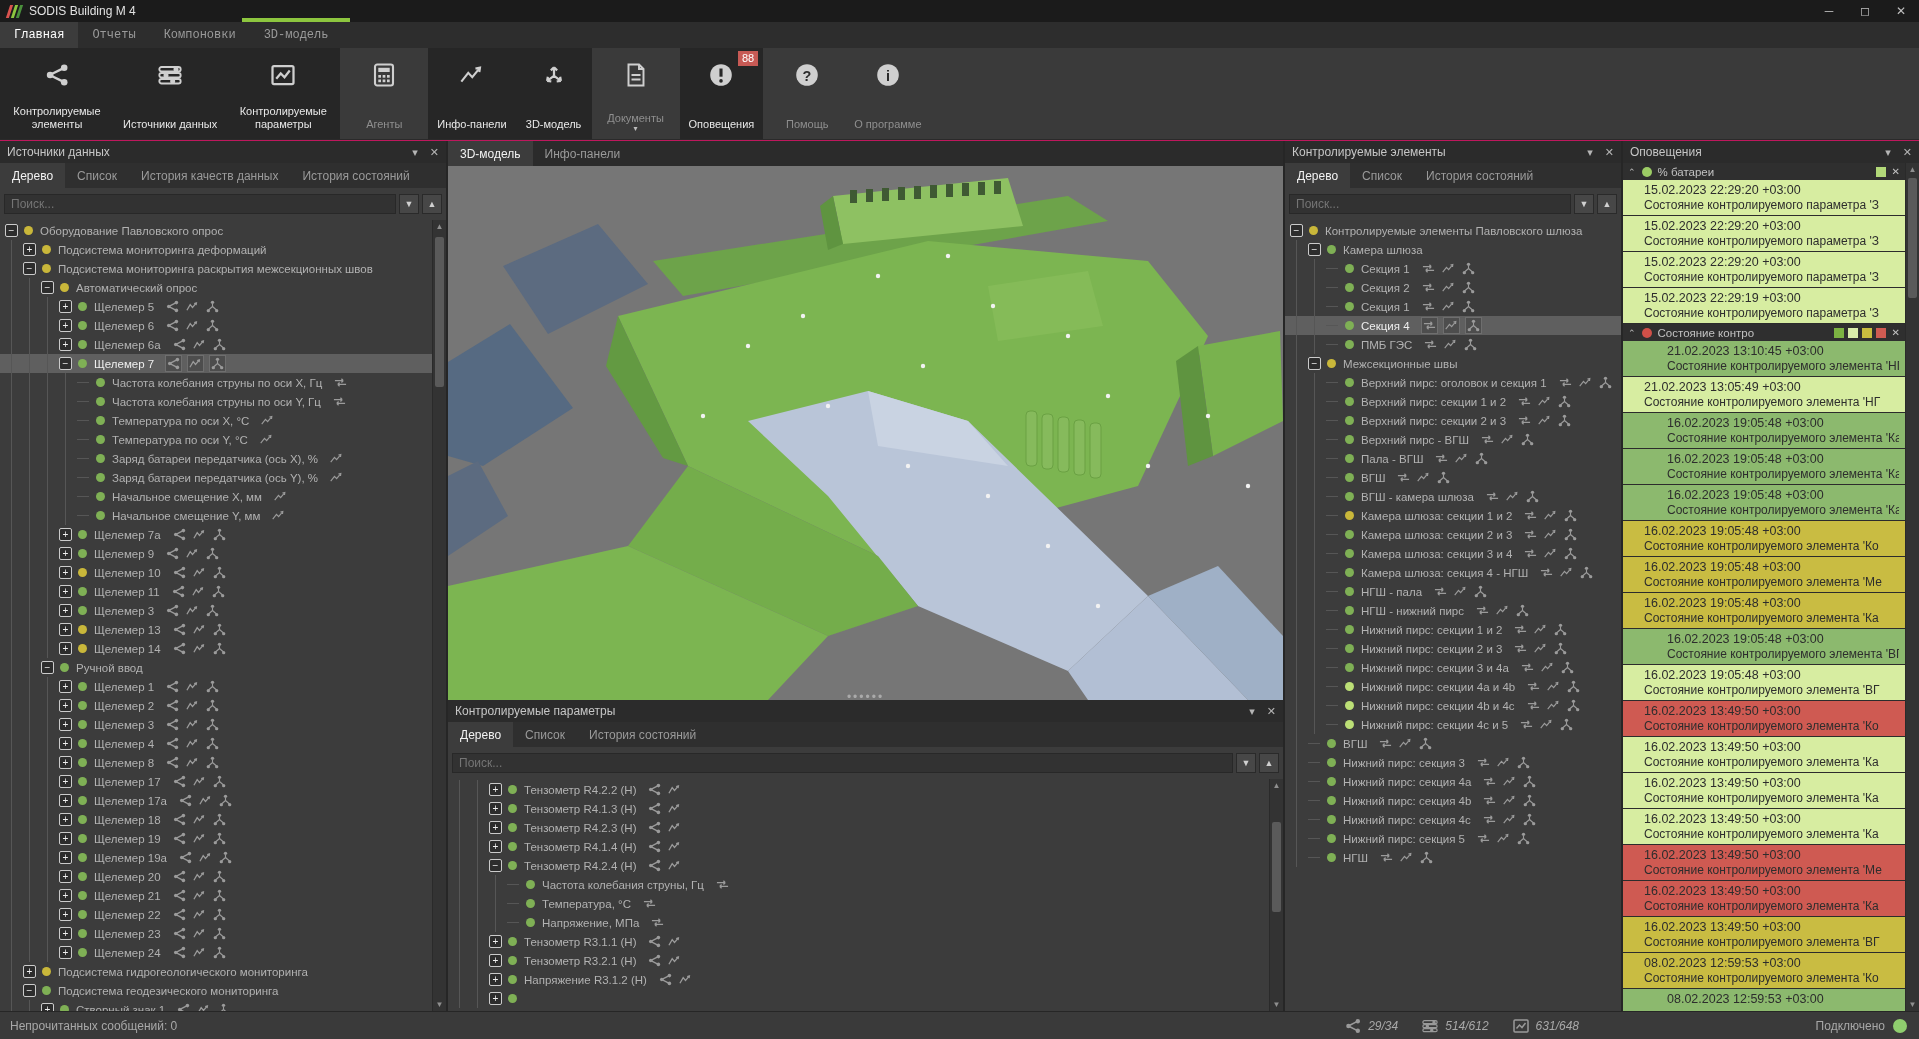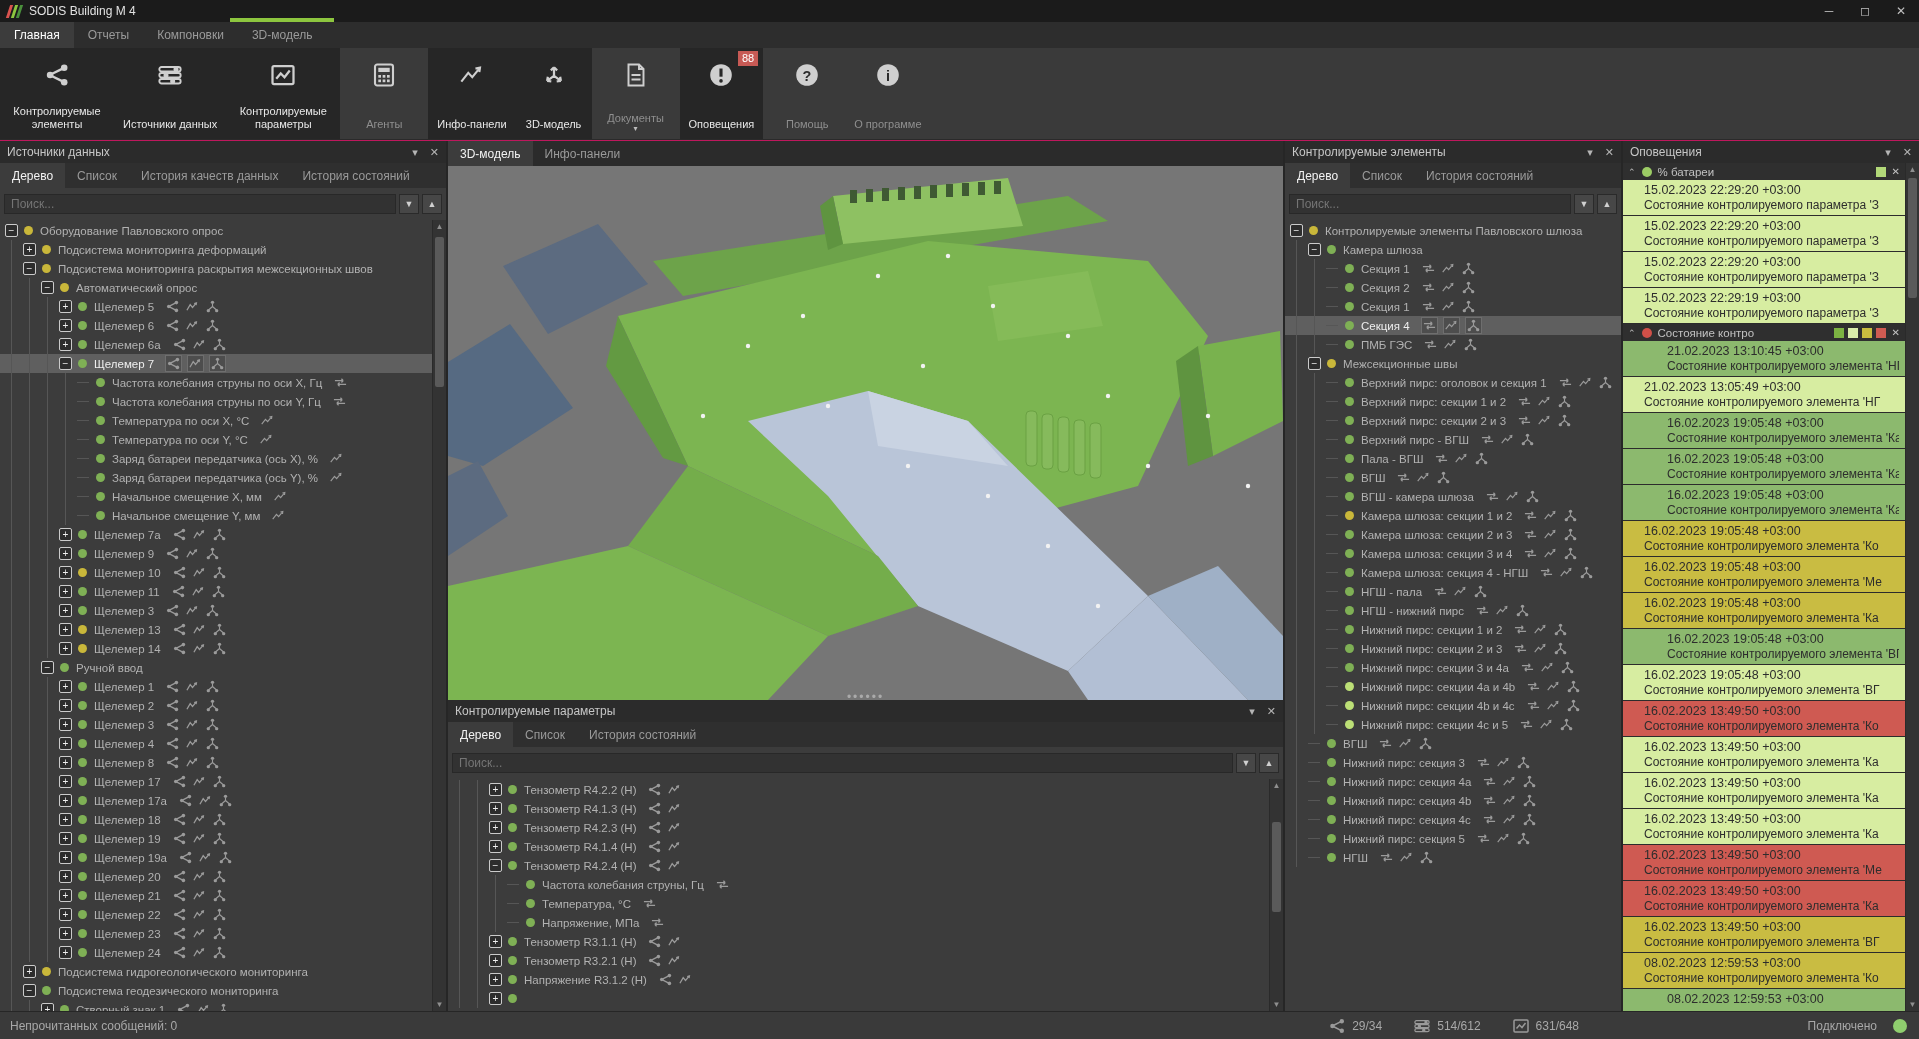--- a/index.html
+++ b/index.html
@@ -6,21 +6,21 @@
   .app{position:relative;width:1919px;height:1039px;background:#be185d;overflow:hidden;
        font-family:"Liberation Sans",sans-serif;color:#c8c8c8;-webkit-font-smoothing:antialiased;}
   
   .titlebar{height:22px;background:#1b1b1b;display:flex;align-items:center;padding-left:8px;gap:8px;}
   .logo{display:flex;gap:2px;transform:skewX(-18deg);}
   .logo i{width:3px;height:13px;display:block;}
   .title{font-size:12px;color:#e2e2e2;}
   .wincontrols{margin-left:auto;display:flex;height:22px;}
   .winbtn{width:36px;display:flex;align-items:center;justify-content:center;color:#c0c0c0;font-size:12px;}
   
-  .menubar{height:26px;background:#2d2d2d;display:flex;align-items:stretch;position:relative;}
+  .menubar{height:26px;background:#2d2d2d;display:flex;align-items:stretch;position:relative;font-family:Liberation Mono, monospace;}
   .menutab{padding:0 14px;display:flex;align-items:center;font-size:12px;color:#9a9a9a;position:relative;}
   .menutab.active{background:#3c3c3c;color:#ffffff;}
   .menutab .mind{position:absolute;top:-4px;left:-8px;right:-8px;height:4px;}
   
   .toolbar{height:92px;background:#3a3a3a;display:flex;align-items:stretch;border-bottom:1px solid #2a2a2a;box-sizing:border-box;}
   .tbtn{display:flex;flex-direction:column;align-items:center;justify-content:flex-start;
         padding:9px 9px 7px;position:relative;min-width:58px;}
   .tbtn.dark{background:#262626;}
   .tbtn .bigic{height:36px;display:flex;align-items:center;color:#cfcfcf;}
   .tbtn .bigic svg{width:24px;height:24px;}
@@ -89,24 +89,24 @@
   .agx{color:#c2c2c2;font-size:10px;margin-left:2px;}
   .aentry{height:36px;flex:none;padding:2px 6px 0 21px;border-bottom:1px solid #2c2c2c;
           overflow:hidden;box-sizing:border-box;}
   .adate{font-size:12.5px;color:#2d2d2d;line-height:16px;}
   .atext{font-size:12px;color:#2d2d2d;line-height:15px;white-space:nowrap;overflow:hidden;}
   .bg-lg{background:#d7eda1;} .bg-mg{background:#8cb96e;padding-left:44px;} .bg-yl{background:#c9bc42;} .bg-rd{background:#cf5a52;}
   
   .statusbar{position:absolute;left:0;right:0;bottom:0;height:28px;background:#3a3a3a;
              border-top:1px solid #262626;display:flex;align-items:center;padding:0 10px;
              font-size:12px;color:#a8a8a8;box-sizing:border-box;}
-  .scounters{margin-left:auto;display:flex;align-items:center;gap:32px;margin-right:330px;}
+  .scounters{margin-left:auto;display:flex;align-items:center;gap:24px;margin-right:330px;font-style:italic;}
   .scount{display:flex;align-items:center;gap:7px;color:#a8a8a8;}
   .scount svg{width:16px;height:16px;color:#9a9a9a;}
-  .sconn{position:absolute;right:12px;display:flex;align-items:center;gap:16px;color:#a8a8a8;}
+  .sconn{position:absolute;right:12px;display:flex;align-items:center;gap:8px;color:#a8a8a8;}
   .sconndot{width:14px;height:14px;border-radius:50%;background:#8fce6e;}
 </style>
 </head>
 <body>
 
 <div class="app">
 
   <div class="titlebar">
     <span class="logo">
       <i style="background:#d9534f"></i>

